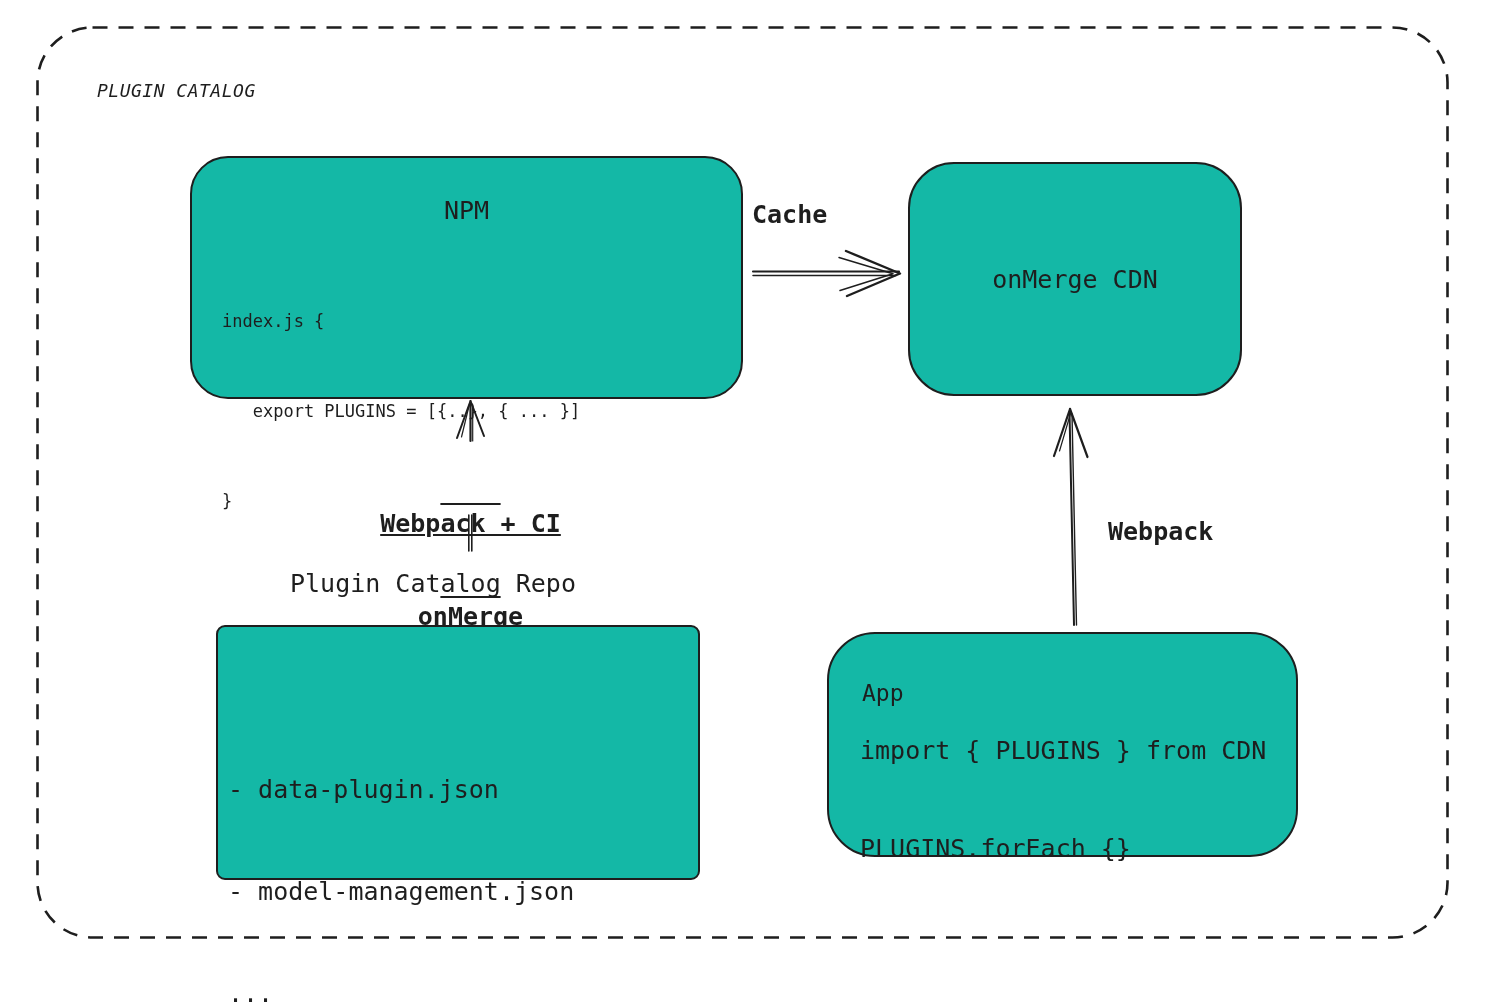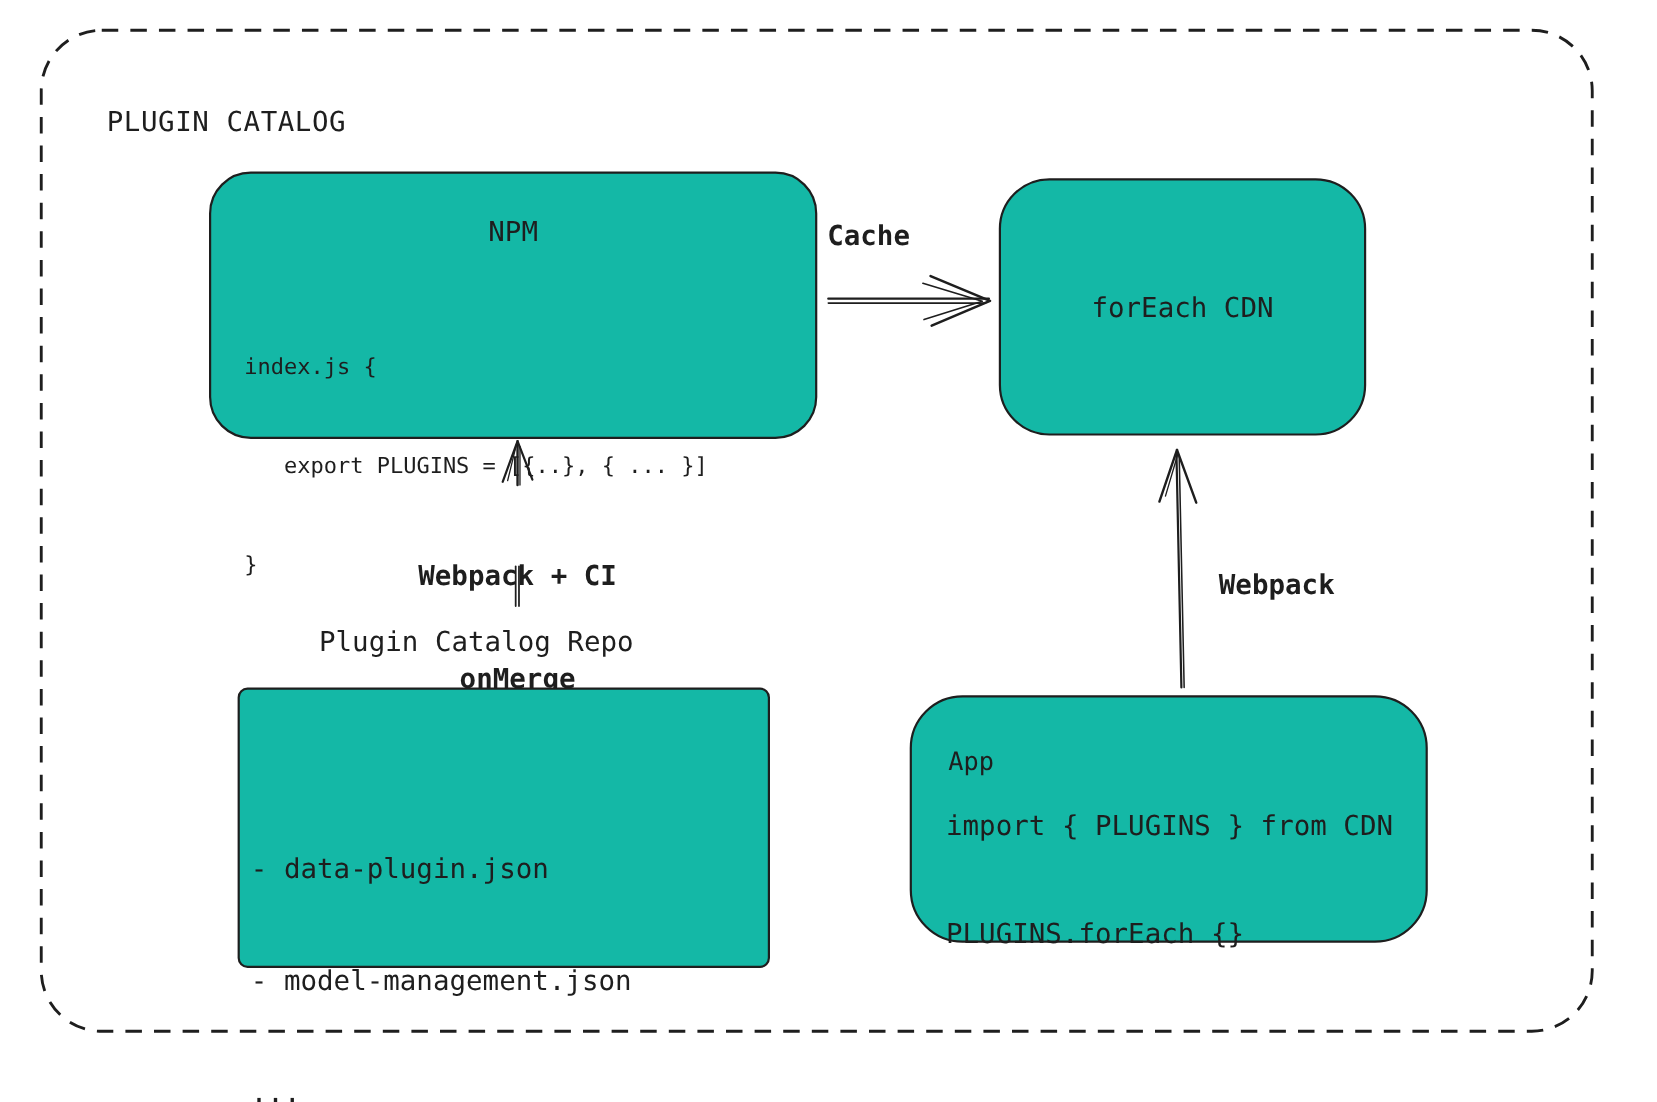--- a/index.html
+++ b/index.html
@@ -19,24 +19,25 @@
   .overlay {
     position: absolute;
     left: 0;
     top: 0;
     width: 1506px;
     height: 1002px;
   }
   .frame-title {
     position: absolute;
     left: 97px;
-    top: 96px;
-    font-size: 25px;
+    top: 80px;
+    font-size: 18px;
     letter-spacing: 0.5px;
     white-space: pre;
+    font-style: italic;
   }
   .box {
     position: absolute;
     border: 2.2px solid #1e1e1e;
     background: #14b8a6;
     box-sizing: border-box;
   }
   .box.npm {
     left: 190px;
     top: 156px;
@@ -49,22 +50,22 @@
     left: 0;
     right: 0;
     top: 38px;
     text-align: center;
     font-size: 25px;
     white-space: pre;
   }
   .npm-code {
     position: absolute;
     left: 30px;
-    top: 100px;
-    font-size: 20px;
+    top: 88px;
+    font-size: 17px;
     line-height: 30px;
     white-space: pre;
   }
   .box.cdn {
     left: 908px;
     top: 162px;
     width: 334px;
     height: 234px;
     border-radius: 46px;
     display: flex;
@@ -129,20 +130,21 @@
     left: 752px;
     top: 200px;
     width: 150px;
   }
   .build-label {
     left: 344px;
     top: 446px;
     width: 253px;
     text-align: center;
     line-height: 31px;
+    text-decoration: underline;
   }
   .import-label {
     left: 1108px;
     top: 517px;
   }
   .repo-label {
     position: absolute;
     left: 290px;
     top: 569px;
     font-size: 25px;
@@ -189,21 +191,21 @@
   <div class="box npm">
     <div class="npm-title">NPM</div>
     <div class="npm-code">
       <div>index.js {</div>
       <div>   export PLUGINS = [{..}, { ... }]</div>
       <div>}</div>
     </div>
   </div>
 
   <div class="box cdn">
-    <div class="cdn-title">forEach CDN</div>
+    <div class="cdn-title">onMerge CDN</div>
   </div>
 
   <div class="edge-label cache-label">Cache</div>
 
   <div class="edge-label build-label">
     <div>Webpack + CI</div>
     <div>onMerge</div>
   </div>
 
   <div class="repo-label">Plugin Catalog Repo</div>

